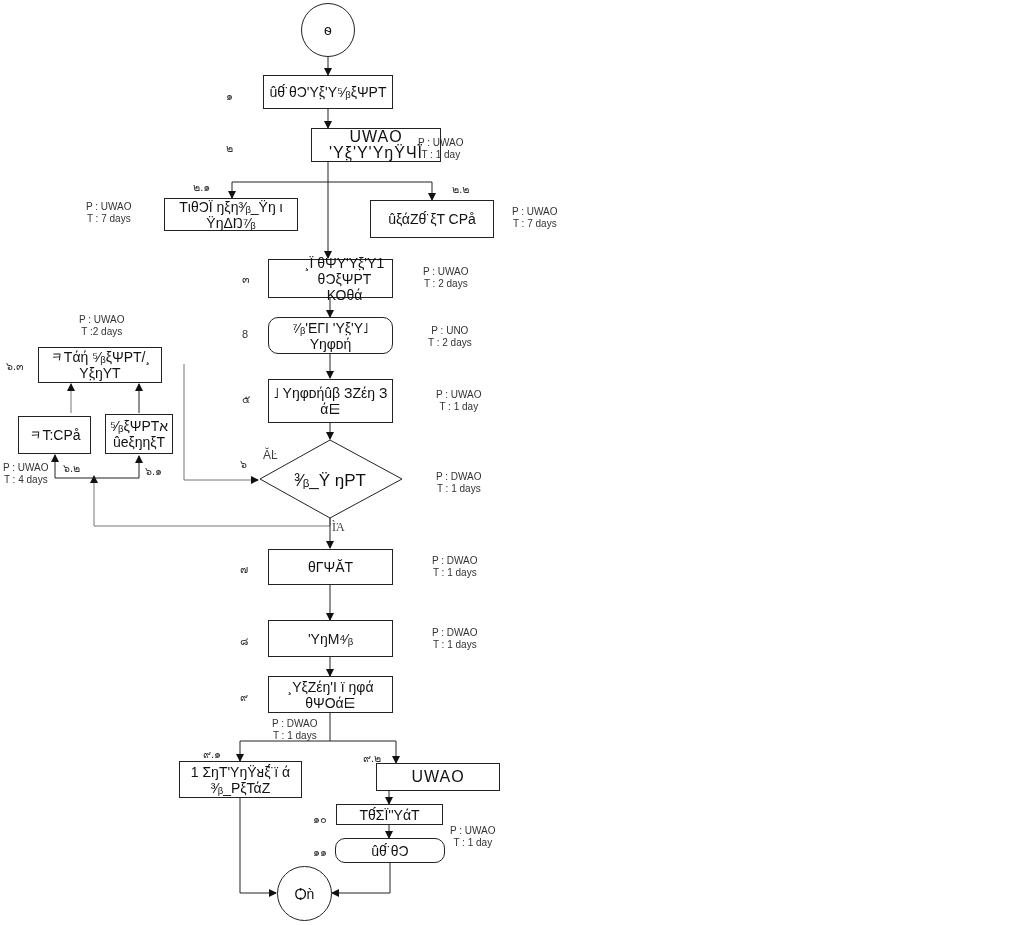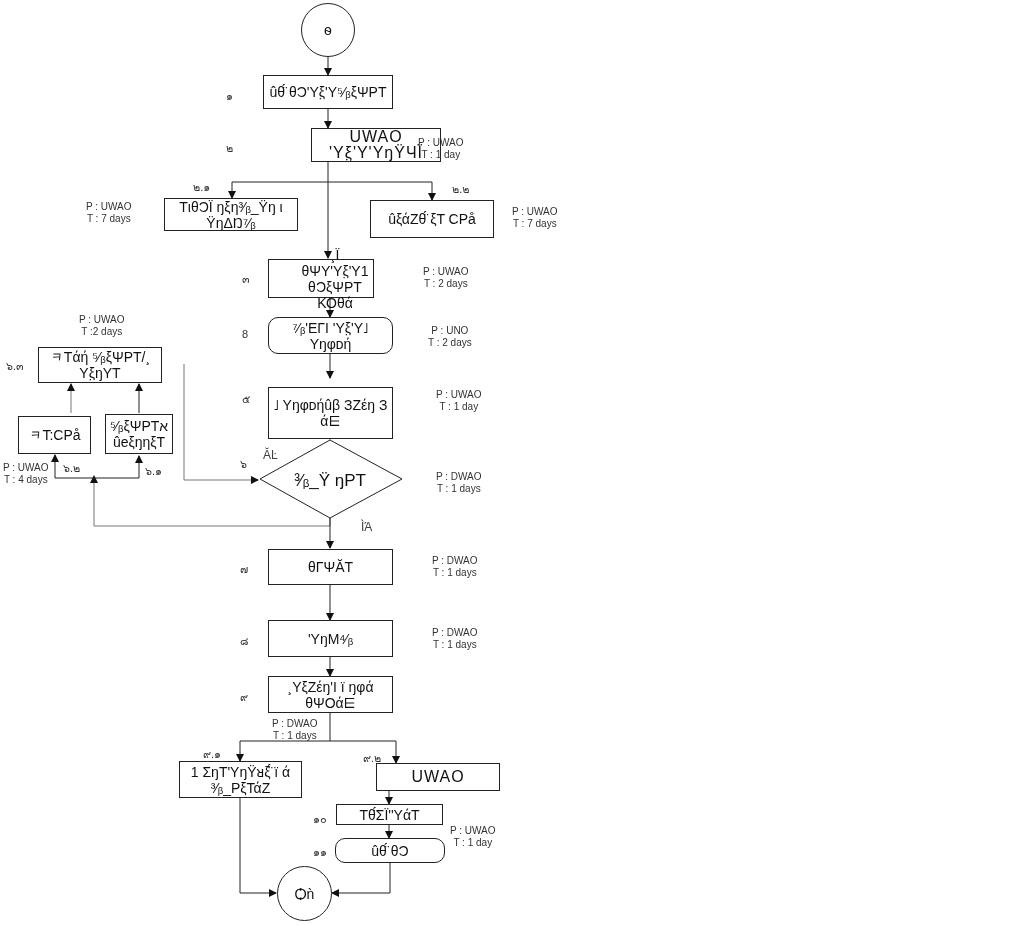--- a/index.html
+++ b/index.html
@@ -72,41 +72,41 @@
 <div class="box" style="left:164px;top:198px;width:134px;height:33px;">TιθϽÏ ŋξη³⁄ᵦ_Ÿŋ ι ŸŋΔŊ⁷⁄ᵦ</div>
 <div class="note" style="left:86px;top:201px;white-space:pre-line;">P : UWAO
 T : 7 days</div>
 
 <div class="num" style="left:452px;top:180px;">๒.๒</div>
 <div class="box" style="left:370px;top:200px;width:124px;height:38px;">ûξάZθ̈́ ξT CPå</div>
 <div class="note" style="left:512px;top:206px;white-space:pre-line;">P : UWAO
 T : 7 days</div>
 
 <div class="num" style="left:242px;top:270px;">๓</div>
-<div class="box" style="left:268px;top:259px;width:106px;height:39px;padding-left:32px;">¸Ï θΨΥ'Yξ̣'Y1 θϽξΨPT
+<div class="box" style="left:268px;top:259px;width:125px;height:39px;padding-left:32px;">¸Ï θΨΥ'Yξ̣'Y1 θϽξΨPT
 ΚΟθά</div>
 <div class="note" style="left:423px;top:266px;white-space:pre-line;">P : UWAO
 T : 2 days</div>
 
 <div class="num" style="left:242px;top:328px;">8</div>
 <div class="box" style="left:268px;top:317px;width:125px;height:37px;border-radius:10px;">⁷⁄ᵦ'EΓI 'Yξ̣'Y˩ Yŋφᴅή</div>
 <div class="note" style="left:428px;top:325px;white-space:pre-line;">P : UNO
 T : 2 days</div>
 
 <div class="num" style="left:242px;top:390px;">๕</div>
-<div class="box" style="left:268px;top:387px;width:125px;height:52px;">˩ Yŋφᴅήûβ ЗZέŋ З ά⋿</div>
+<div class="box" style="left:268px;top:379px;width:125px;height:44px;">˩ Yŋφᴅήûβ ЗZέŋ З ά⋿</div>
 <div class="note" style="left:436px;top:389px;white-space:pre-line;">P : UWAO
 T : 1 day</div>
 
 <div class="num" style="left:240px;top:455px;">๖</div>
 <div class="branch" style="left:263px;top:448px;">ĂĿ</div>
 <div class="diamond-label" style="left:290px;top:471px;width:80px;">³⁄ᵦ_Ÿ ŋPT</div>
 <div class="note" style="left:436px;top:471px;white-space:pre-line;">P : DWAO
 T : 1 days</div>
-<div class="branch" style="left:361px;top:520px;">ÌΆ</div>
+<div class="branch" style="left:332px;top:520px;font-family:Liberation Serif, serif;">ÌΆ</div>
 
 <div class="num" style="left:6px;top:357px;">๖.๓</div>
 <div class="box" style="left:38px;top:347px;width:124px;height:36px;">ᆿTάή ⁵⁄ᵦξΨPT/¸ Yξ̣ŋYT</div>
 <div class="note" style="left:79px;top:314px;white-space:pre-line;">P : UWAO
 T :2 days</div>
 
 <div class="box" style="left:18px;top:416px;width:73px;height:38px;">ᆿT:CPå</div>
 <div class="num" style="left:63px;top:459px;">๖.๒</div>
 <div class="note" style="left:3px;top:462px;white-space:pre-line;">P : UWAO
 T : 4 days</div>

